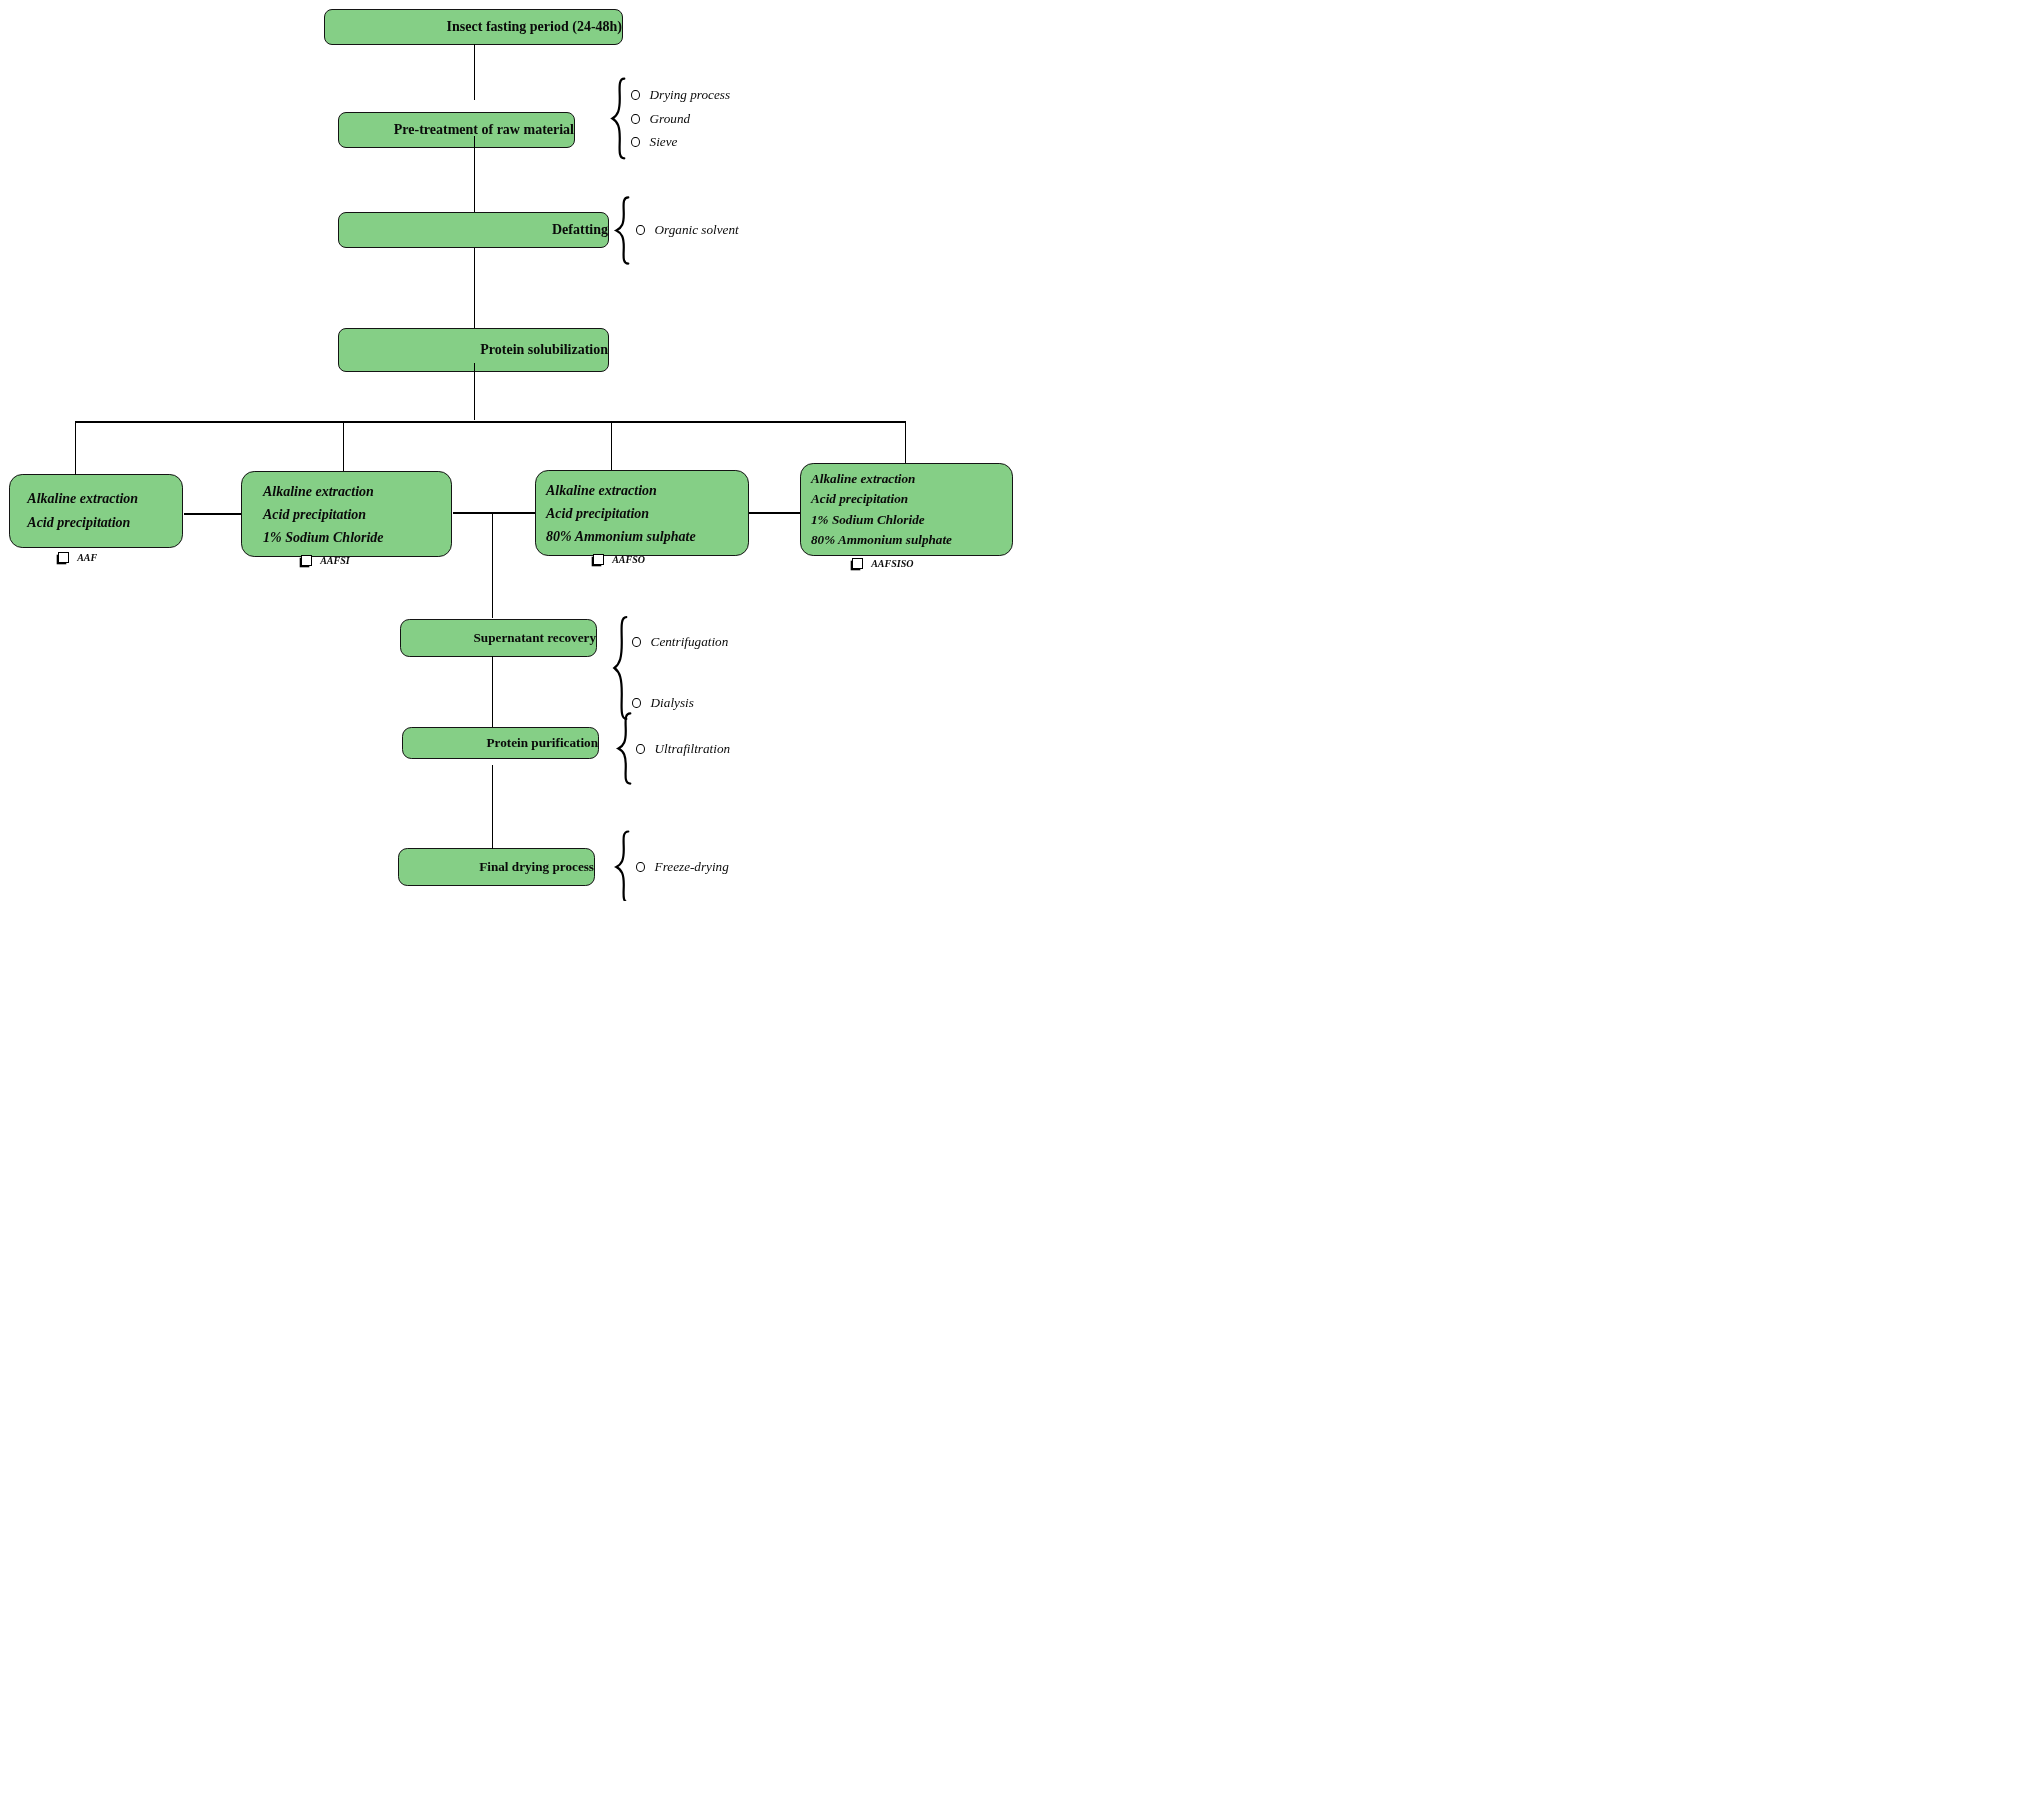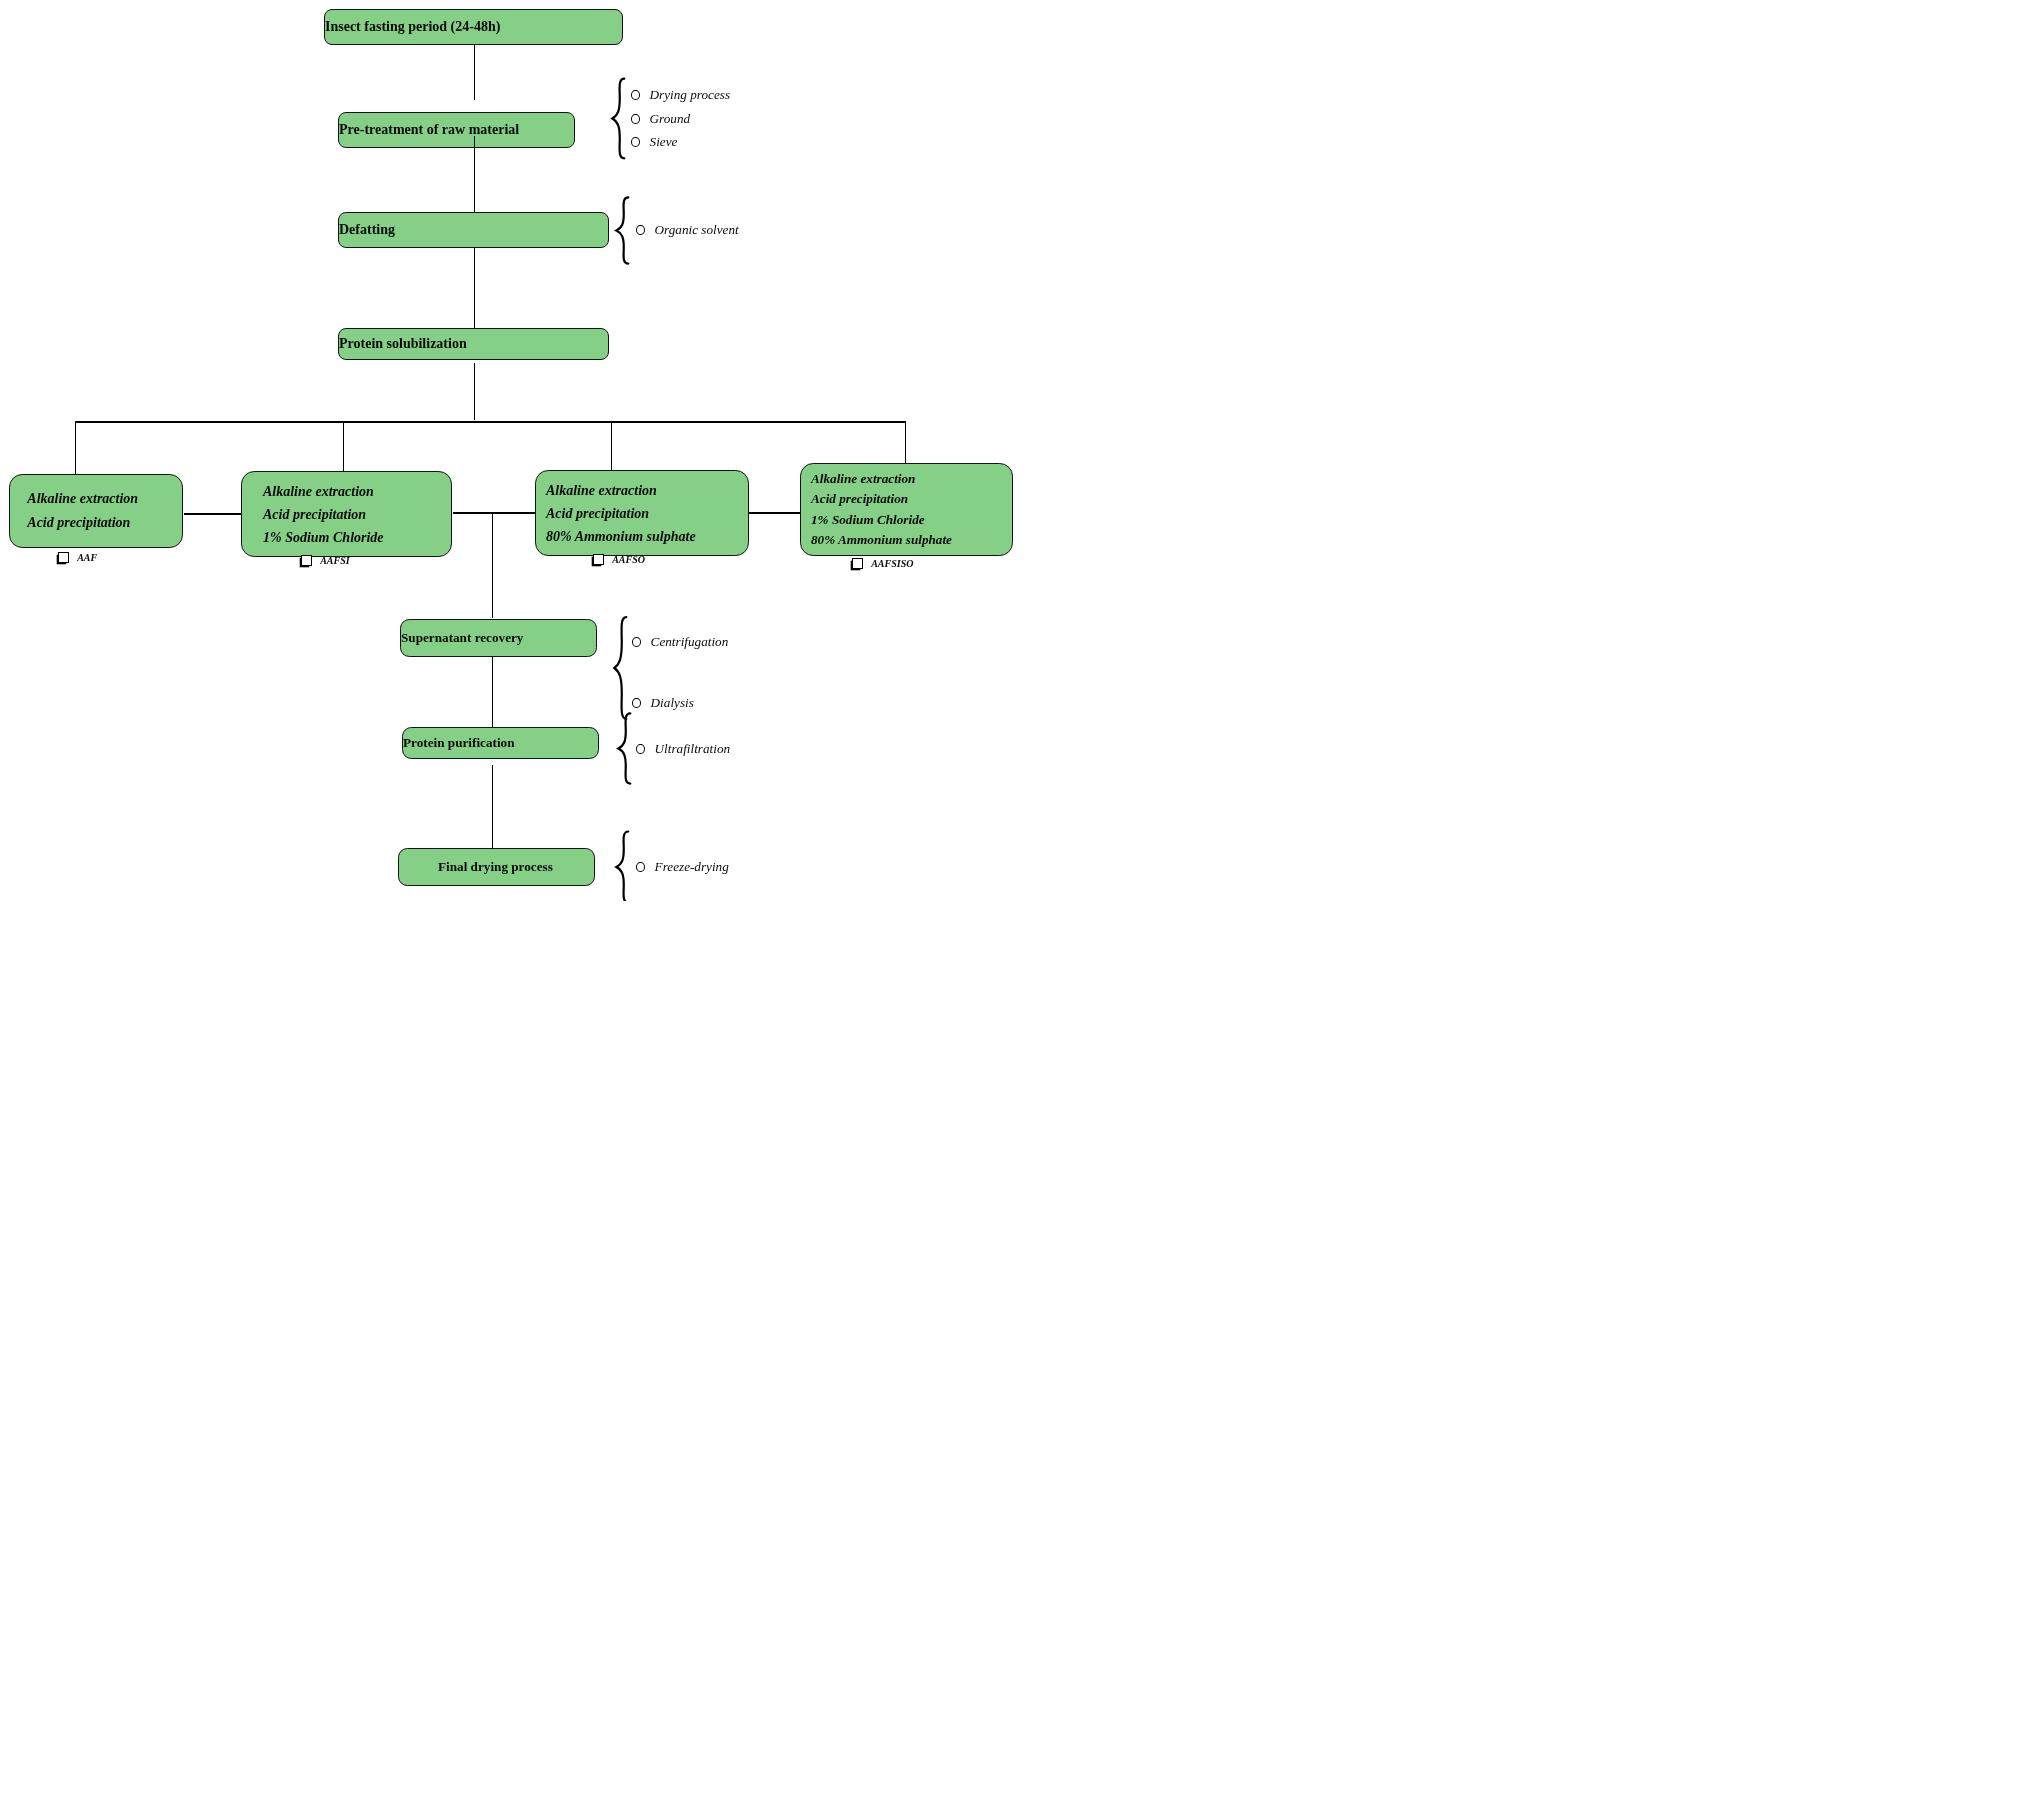--- a/index.html
+++ b/index.html
@@ -10,21 +10,21 @@
     font-family:"Liberation Serif","DejaVu Serif",serif;
     color:#0a0a0a;
     overflow:hidden;
   }
   
   .pbox{
     position:absolute;
     background:#85cf86;
     border:1.7px solid #141414;
     border-radius:8px;
-    display:flex;align-items:center;justify-content:flex-start;
+    display:flex;align-items:center;justify-content:flex-end;
     font-weight:bold;font-size:14px;
     text-align:center;
     box-sizing:border-box;
   }
   .bbox{
     position:absolute;
     background:#85cf86;
     border:1.7px solid #141414;
     border-radius:13.2px;
     display:flex;flex-direction:column;justify-content:center;align-items:flex-start;
@@ -61,21 +61,21 @@
 
   <div class="pbox" style="left:324px;top:8.6px;width:299px;height:36px;">
     <span>Insect fasting period (24-48h)</span>
   </div>
   <div class="pbox" style="left:338px;top:112px;width:237px;height:36px;">
     <span>Pre-treatment of raw material</span>
   </div>
   <div class="pbox" style="left:338px;top:212px;width:271px;height:36px;">
     <span>Defatting</span>
   </div>
-  <div class="pbox" style="left:338px;top:328px;width:271px;height:32px;">
+  <div class="pbox" style="left:338px;top:328px;width:271px;height:44px;">
     <span>Protein solubilization</span>
   </div>
 
   <div class="pbox" style="left:400px;top:619px;width:197px;height:38px;border-radius:9.3px;font-size:13.2px;">
     <span>Supernatant recovery</span>
   </div>
   <div class="pbox" style="left:402px;top:727px;width:197px;height:32px;border-radius:9.3px;font-size:13.2px;">
     <span>Protein purification</span>
   </div>
   <div class="pbox" style="left:398px;top:848px;width:197px;height:38px;border-radius:9.3px;font-size:13.2px;padding-left:39px;">

